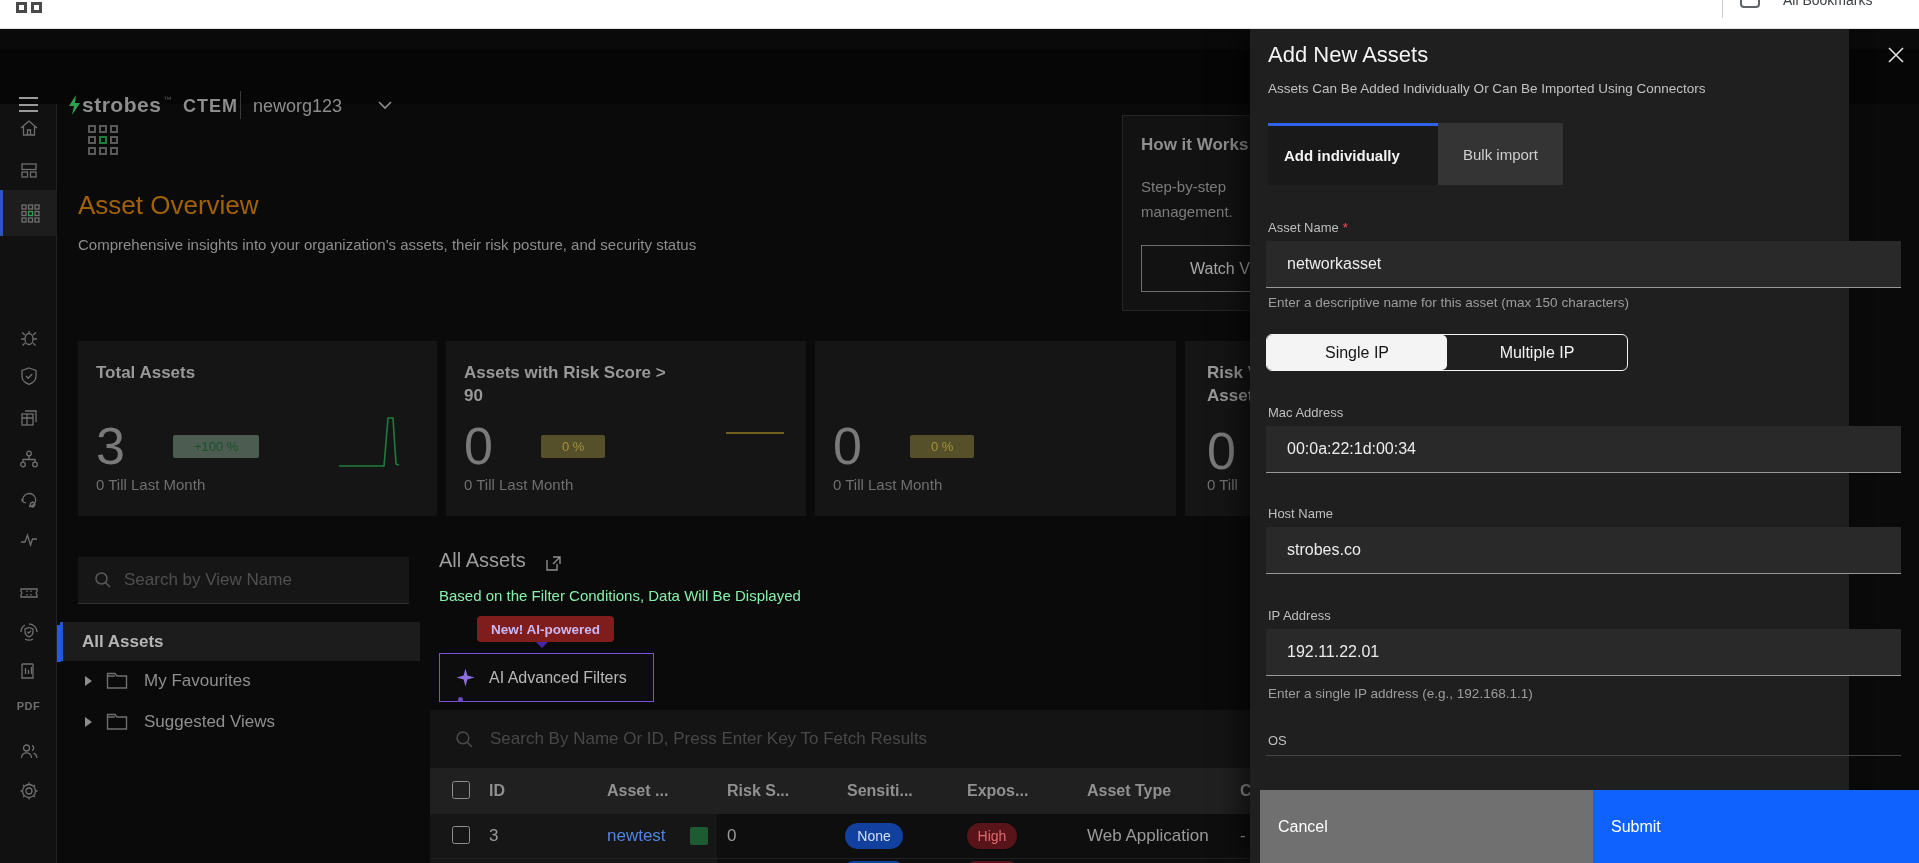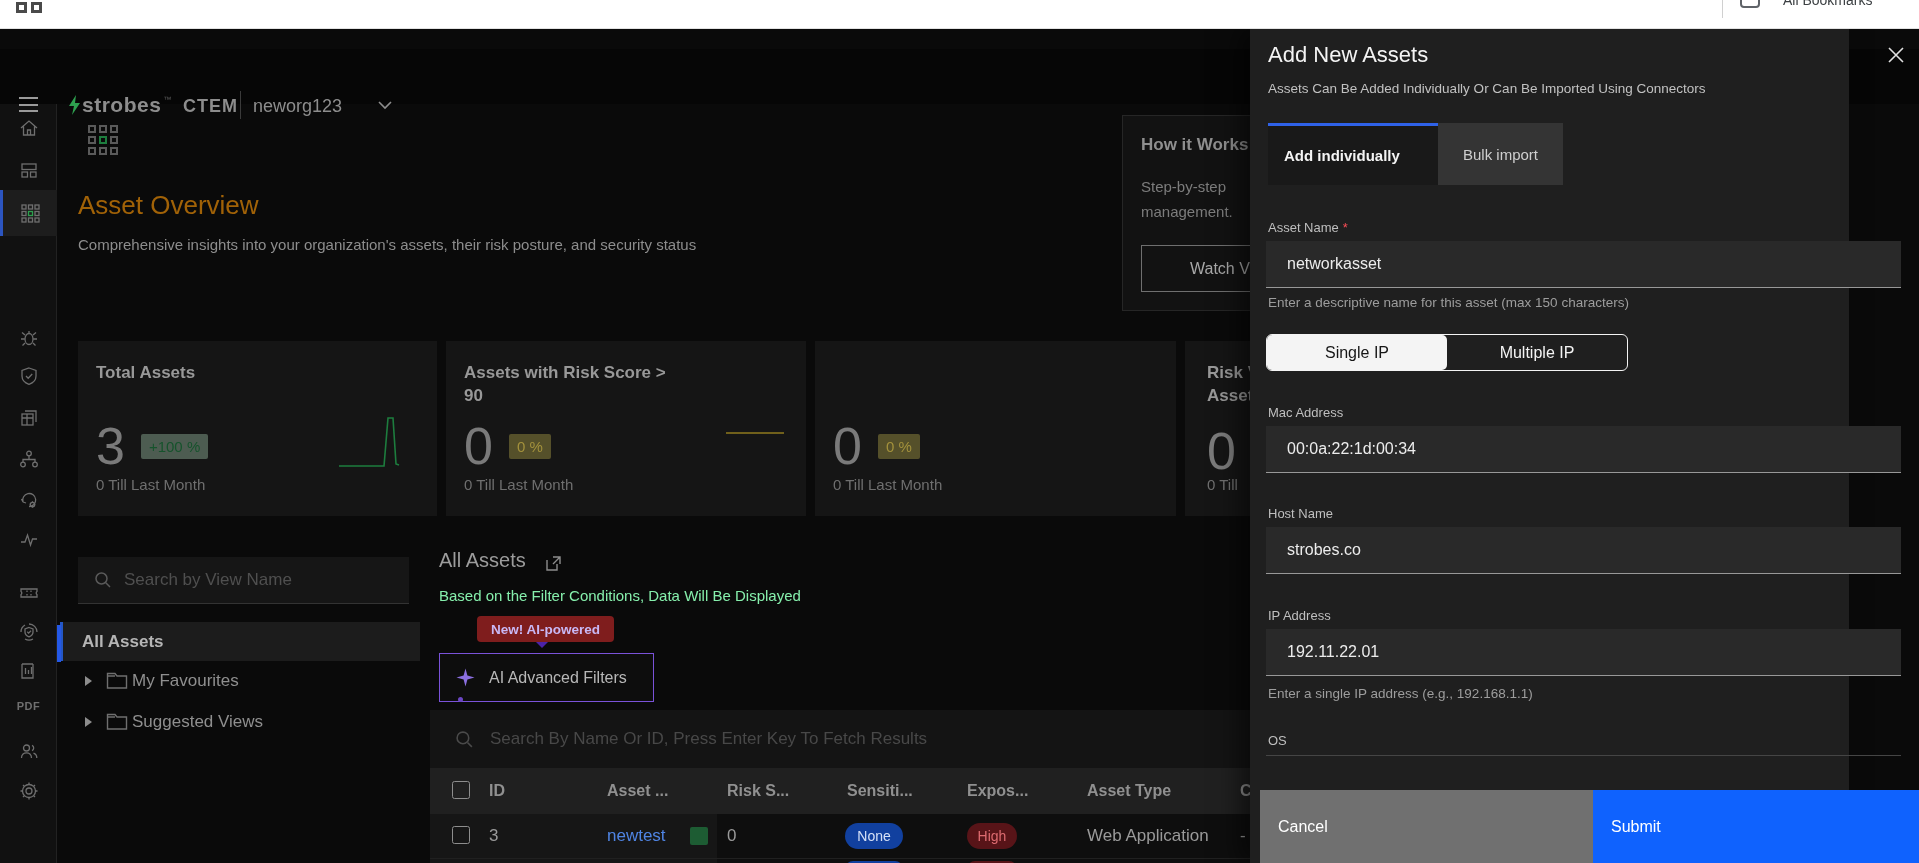--- a/index.html
+++ b/index.html
@@ -44,39 +44,39 @@
                 grid-template-columns:repeat(3,8px); grid-template-rows:repeat(3,8px); gap:3px; }
   .grid-badge i { border:2px solid #5a5a5a; }
   .grid-badge i.g { border-color:#1d7d3e; }
   .page-title { left:78px; top:190px; font-size:26px; font-weight:400; color:#a16207; }
   .page-desc { left:78px; top:232px; width:700px; font-size:15px; line-height:26px; color:#8d8d8d; }
 
   
   .card { position:absolute; top:341px; height:175px; background:#151515; }
   .card .c-title { position:absolute; left:18px; top:20px; font-size:17px; font-weight:bold; color:#989898; line-height:23px; }
   .value-big { font-size:52px; font-weight:300; color:#7a7a7a; }
-  .badge { display:inline-block; font-size:15px; padding:4px 8px; border-radius:2px; }
+  .badge { display:inline-block; font-size:13px; padding:4px 21px; border-radius:2px;margin-left:32px; }
   .badge.green { background:#4d5c51; color:#16532c; }
   .badge.yellow { background:#55502a; color:#a3913c; }
   .c-footer { position:absolute; left:18px; top:135px; font-size:15px; color:#6f6f6f; }
 
   
   .views-search { left:78px; top:557px; width:331px; height:47px; background:#161616;
                   border-bottom:1px solid #333; display:flex; align-items:center; }
   .views-search input { flex:1; background:transparent; border:none; outline:none;
                   font-size:17px; color:#8d8d8d; font-family:inherit; }
   .views-search input::placeholder { color:#4f4f4f; }
   .view-selected { left:60px; top:622px; width:360px; height:39px; background:#1c1c1c;
                    border-left:3px solid #2457c5; display:flex; align-items:center; }
   .view-selected span { margin-left:19px; font-size:17px; font-weight:bold; color:#b5b5b5; }
   .view-row { position:absolute; left:60px; width:360px; height:40px; display:flex; align-items:center; }
   .caret { width:0; height:0; border-left:7px solid #8d8d8d; border-top:5px solid transparent;
            border-bottom:5px solid transparent; margin-left:25px; }
   .view-row svg { margin-left:14px; }
-  .view-row .vlabel { margin-left:4px; font-size:17px; color:#8f8f8f; }
+  .view-row .vlabel { margin-left:16px; font-size:17px; color:#8f8f8f; }
 
   
   .sec-title { left:439px; top:549px; font-size:20px; color:#9c9c9c; }
   .sec-launch { left:545px; top:555px; }
   .sec-sub { left:439px; top:587px; font-size:15px; color:#86efac; }
   .ai-badge { left:477px; top:616px; height:26px; padding:0 14px; background:#7f1d1d; border-radius:4px;
               display:flex; align-items:center; font-size:13.5px; font-weight:bold; color:#c9b8f5; }
   .ai-badge-tri { left:536px; top:642px; width:0; height:0; border-left:6px solid transparent;
               border-right:6px solid transparent; border-top:6px solid #4b23a8; }
   .ai-btn { left:439px; top:653px; width:215px; height:49px; border:1px solid #7a52d9; background:#0d0d0d;

